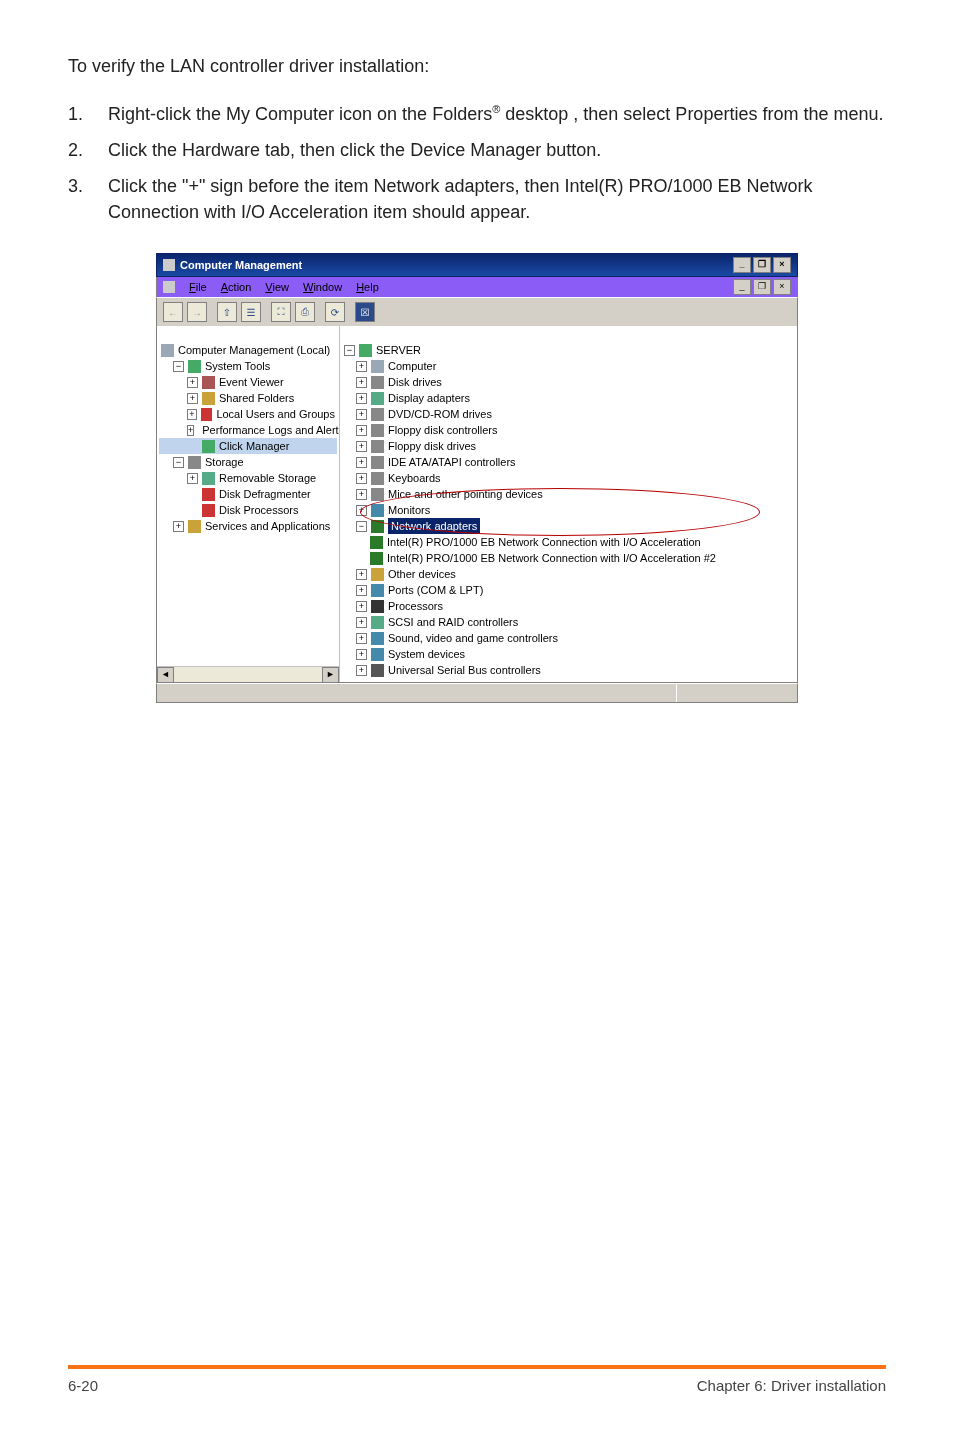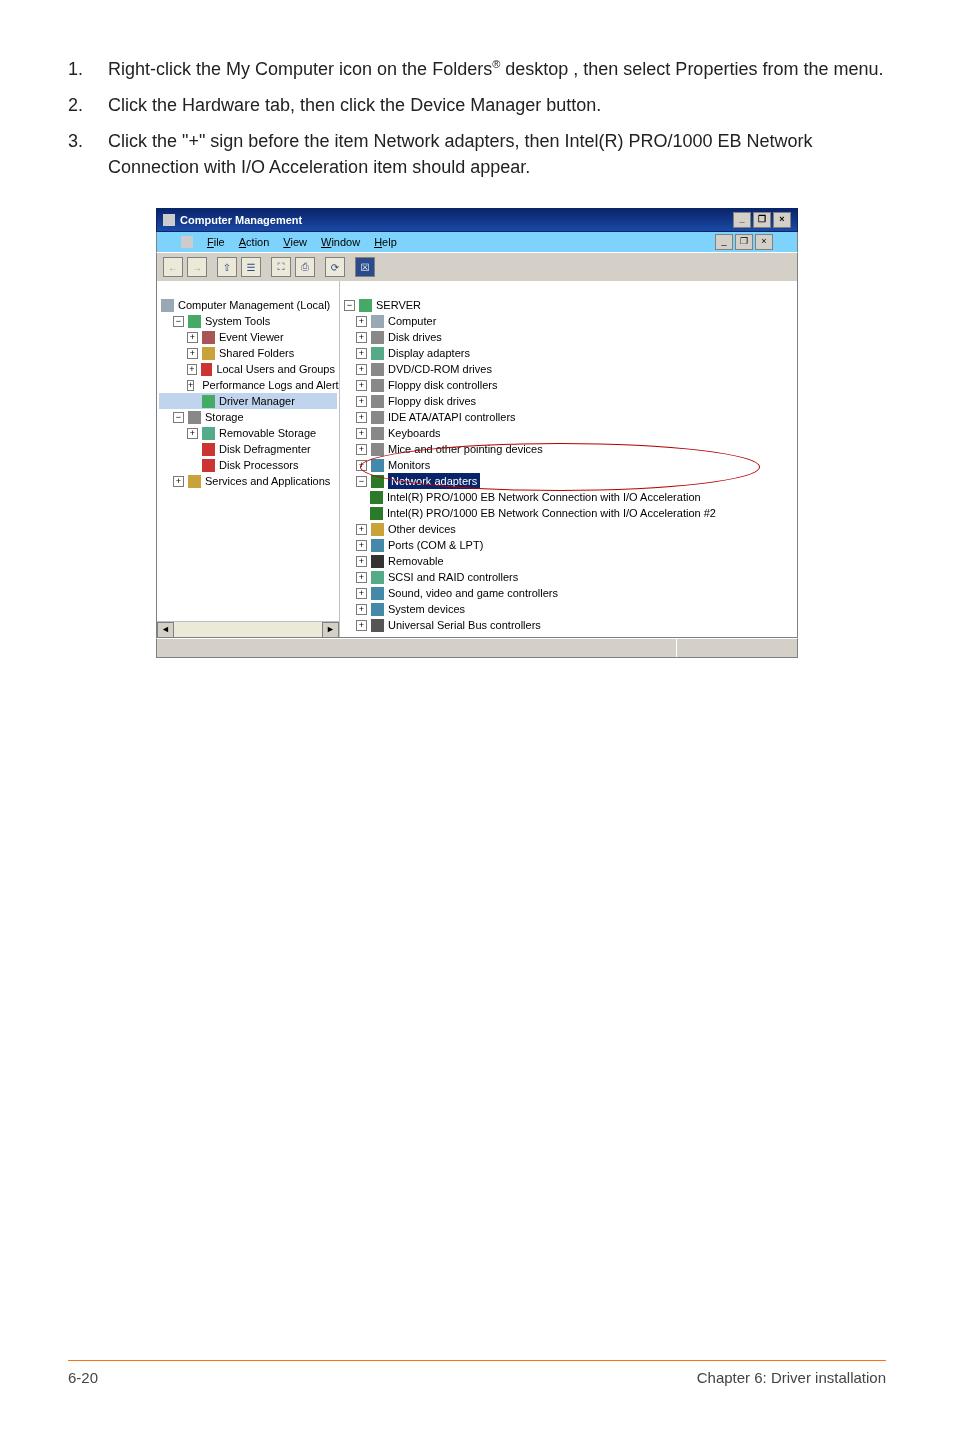--- a/index.html
+++ b/index.html
@@ -68,24 +68,24 @@
     width: 12px; height: 12px; background:#ccc; display:inline-block;
   }
   .win-btns {
     display: flex; gap: 2px;
   }
   .win-btn {
     width: 16px; height: 14px; background:#d4d0c8; border:1px solid #808080;
     font-size:9px; line-height:12px; text-align:center; color:#000;
   }
   .menubar {
-    background:#7dd3fc;
+    background:#8b5cf6;
     border-left:1px solid #808080; border-right:1px solid #808080;
     display:flex; align-items:center;
-    padding: 2px 24px;
+    padding: 2px 6px;
     font-size: 11px;
     gap: 20px;
     color:#000;
     justify-content: space-between;
   }
   .menubar-left { display:flex; gap:14px; align-items:center; }
   .menubar .mi { }
   .mi u { text-decoration: underline; }
   .child-btns { display:flex; gap:2px; }
   .toolbar {
@@ -175,22 +175,22 @@
     border-top:1px solid #fff;
     display:flex;
   }
   .status-cell {
     flex:1; border-right:1px inset #fff; height:100%;
   }
   .status-cell:last-child { flex:0 0 120px; border-right:none; }
   
   .footer {
     position:absolute;
-    left:68px; right:68px; bottom:52px;
-    border-top:1px solid #f97316;
+    left:68px; right:68px; bottom:44px;
+    border-top:4px solid #f97316;
     padding-top:8px;
     display:flex; justify-content:space-between;
     font-size:15px; color:#444;
   }
   
   .i-comp { background:#9aa7b4; }
   .i-tools { background:#4a6; }
   .i-event { background:#a55; }
   .i-shared { background:#c9a23a; }
   .i-users { background:#c33; }
@@ -217,20 +217,21 @@
   .i-scsi { background:#5a8; }
   .i-sound { background:#48a; }
   .i-sys { background:#48a; }
   .i-usb { background:#555; }
 </style>
 </head>
 <body>
 
 <div class="page">
 
+  <div class="intro">To verify the LAN controller driver installation:</div>
 
   <div class="steps">
     <div class="step-row">
       <div class="step-num">1.</div>
       <div class="step-text">
         <span>Right-click the My Computer icon on the Folders</span><span class="sup">®</span><span> desktop , then select Properties from the menu.</span>
       </div>
     </div>
     <div class="step-row">
       <div class="step-num">2.</div>
@@ -316,21 +317,21 @@
               <span>Local Users and Groups</span>
             </div>
           <div class="tn ind2">
               <span class="sq">+</span>
               <span class="ico i-perf"></span>
               <span>Performance Logs and Alerts</span>
             </div>
           <div class="tn ind2 hlite">
               <span style="width:11px;display:inline-block"></span>
               <span class="ico i-devmgr"></span>
-              <span>Driver Manager</span>
+              <span>Click Manager</span>
             </div>
           <div class="tn ind1">
               <span class="sq">−</span>
               <span class="ico i-storage"></span>
               <span>Storage</span>
             </div>
           <div class="tn ind2">
               <span class="sq">+</span>
               <span class="ico i-rem"></span>
               <span>Removable Storage</span>
@@ -433,21 +434,21 @@
               <span>Other devices</span>
             </div>
           <div class="tn ind1">
               <span class="sq">+</span>
               <span class="ico i-ports"></span>
               <span>Ports (COM &amp; LPT)</span>
             </div>
           <div class="tn ind1">
               <span class="sq">+</span>
               <span class="ico i-cpu"></span>
-              <span>Removable</span>
+              <span>Processors</span>
             </div>
           <div class="tn ind1">
               <span class="sq">+</span>
               <span class="ico i-scsi"></span>
               <span>SCSI and RAID controllers</span>
             </div>
           <div class="tn ind1">
               <span class="sq">+</span>
               <span class="ico i-sound"></span>
               <span>Sound, video and game controllers</span>

